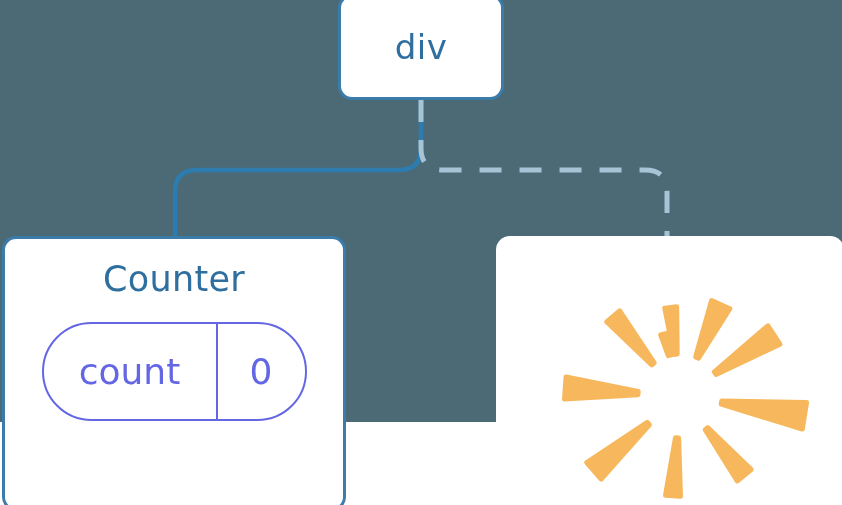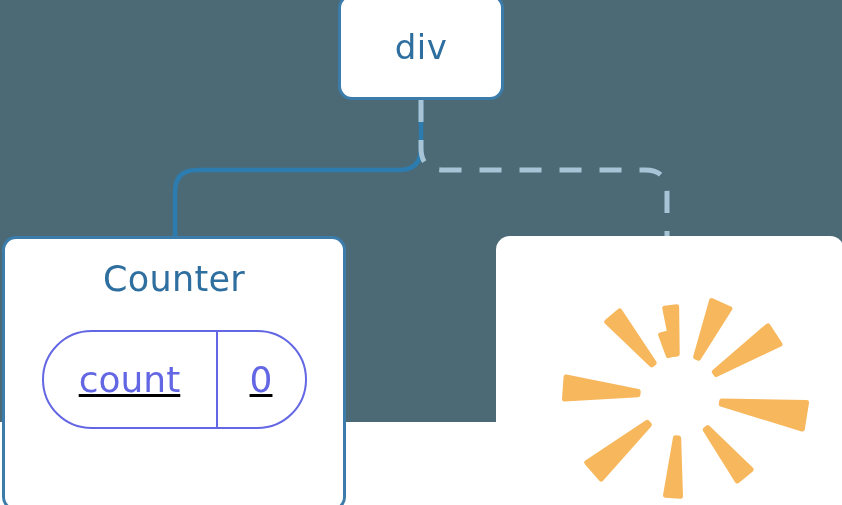--- a/index.html
+++ b/index.html
@@ -65,30 +65,29 @@
     margin-top: 23px;
     font-size: 35px;
     color: #2f6f9f;
     line-height: 1;
     letter-spacing: 0.3px;
   }
 
   
   .pill {
     position: relative;
-    margin-top: 33px;
+    margin-top: 25px;
     width: 265px;
     height: 99px;
     border: 2.5px solid #6467e3;
     border-radius: 60px;
     box-sizing: border-box;
     display: flex;
     align-items: stretch;
     background: #ffffff;
-    text-decoration: underline;
   }
   .pill-key {
     flex: 0 0 174px;
     display: flex;
     align-items: center;
     justify-content: center;
     border-right: 2.5px solid #6467e3;
     box-sizing: border-box;
   }
   .pill-val {

